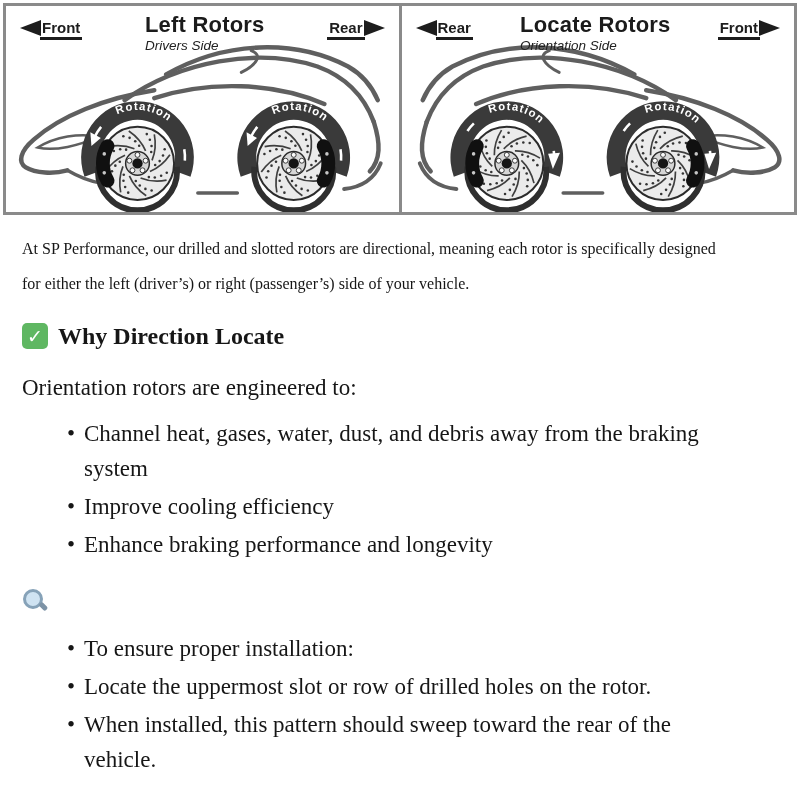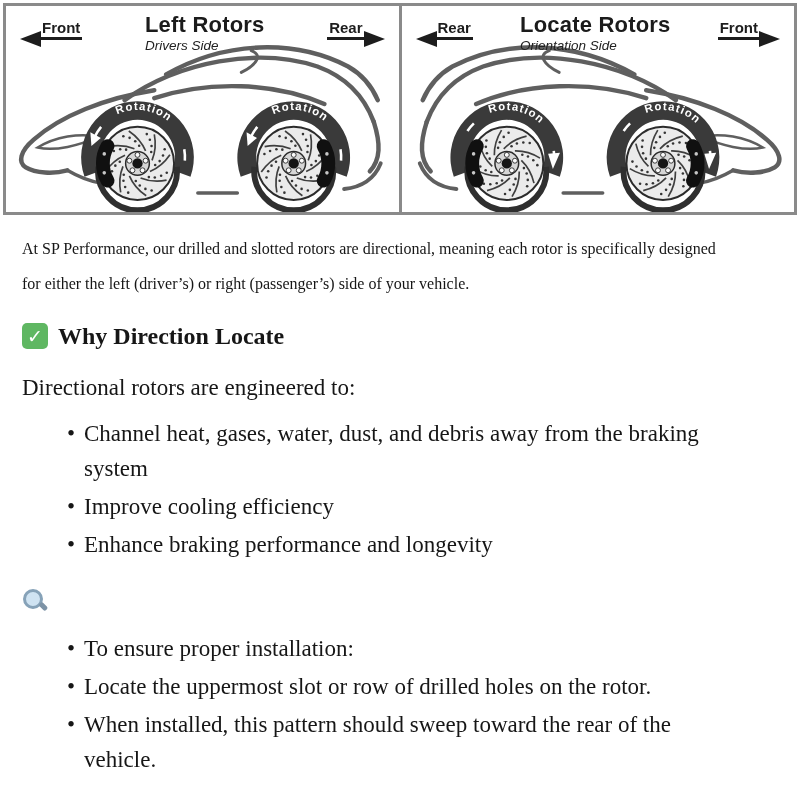--- a/index.html
+++ b/index.html
@@ -11,21 +11,21 @@
   .panel{position:relative;width:50%;height:206px;background:#fff;}
   .panel+.panel{border-left:3px solid #8a8a8a;}
   .car-svg{position:absolute;left:0;top:0;width:100%;height:100%;}
   .panel-header{position:absolute;left:0;top:0;width:100%;display:flex;
                 justify-content:space-between;align-items:flex-start;
                 padding:8px 14px 0 14px;box-sizing:border-box;
                 font-family:"Liberation Sans","DejaVu Sans",sans-serif;z-index:2;}
   .panel-title-block{text-align:left;margin-top:-2px;}
   .panel-title{font-size:22px;font-weight:bold;letter-spacing:.2px;color:#1b1b1b;}
   .panel-subtitle{font-size:13.5px;font-weight:normal;font-style:italic;color:#222;margin-top:0px;}
-  .dir-label{display:flex;align-items:flex-end;margin-top:6px;}
+  .dir-label{display:flex;margin-top:6px;}
   .dir-text{font-size:15px;font-weight:bold;color:#1d1d1d;line-height:1.05;
             border-bottom:3.5px solid #1d1d1d;padding:0 2px 1px 2px;}
   .tri{width:0;height:0;border-top:8px solid transparent;border-bottom:8px solid transparent;}
   .tri-left{border-right:21px solid #1d1d1d;margin-right:-1px;margin-bottom:-7px;}
   .tri-right{border-left:21px solid #1d1d1d;margin-left:-1px;margin-bottom:-7px;}
 
   
   .content{padding:0 22px;width:756px;box-sizing:border-box;}
   .intro{margin:16px 0 0 0;font-size:16px;line-height:35px;max-width:740px;}
   .sec-heading{display:flex;align-items:center;gap:10px;margin:21px 0 0 0;
@@ -350,21 +350,21 @@
 
 <div class="content">
 
   <p class="intro">At SP Performance, our drilled and slotted rotors are directional, meaning each rotor is specifically designed for either the left (driver’s) or right (passenger’s) side of your vehicle.</p>
 
   <h2 class="sec-heading">
     <span class="check-ic">✓</span>
     <span>Why Direction Locate</span>
   </h2>
 
-  <p class="lead">Directional rotors are engineered to:</p>
+  <p class="lead">Orientation rotors are engineered to:</p>
 
   <ul>
     <li>Channel heat, gases, water, dust, and debris away from the braking system</li>
     <li>Improve cooling efficiency</li>
     <li>Enhance braking performance and longevity</li>
   </ul>
 
   <h2 class="sec-heading plain">
     <span class="mag-ic">
       <span class="lens"></span>

